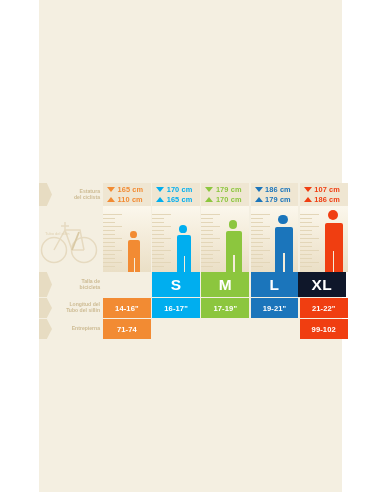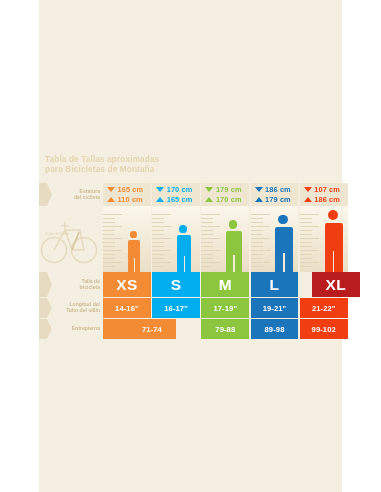--- a/index.html
+++ b/index.html
@@ -136,22 +136,20 @@
   #row-tube{top:146px;}
   #row-inseam{top:167px;}
 </style>
 </head>
 <body>
 
 <div id="panel"></div>
 
 <div id="infographic">
 
-  <div id="title">Tabla de Tallas aproximadas
-para Bicicletas de Montaña</div>
 
   <div id="heightrow">
     <div class="chev"></div>
     <div class="rowlabel">Estatura
 del ciclista</div>
   <div class="hcell" style="left: 64px;">
         <div class="hline" style="color:#f28b33">
           <span class="tri down"></span>
           <span>165 cm</span>
         </div>
@@ -332,40 +330,37 @@
           <div class="p-body" style="left:0;top:13.02px;width:18.599999999999998px;height:48.98px;background:#f03e11;"></div>
           <div class="p-leggap" style="left:8.556px;bottom:0;height:20.571599999999997px;"></div>
         </div>
       </div>
     </div>
 
   <div id="sizerow">
     <div class="chev"></div>
     <div class="rowlabel">Talla de
 bicicleta</div>
-  <div class="scell" style="left: 64px; background: rgb(242, 139, 51);">XS</div>
       <div class="scell" style="left: 113.2px; background: rgb(0, 174, 239);">S</div>
       <div class="scell" style="left: 162.4px; background: rgb(140, 198, 62);">M</div>
       <div class="scell" style="left: 211.6px; background: rgb(27, 117, 187);">L</div>
-      <div class="scell" style="left: 273px; background: #b91c1c; text-align: right;">XL</div>
+      <div class="scell" style="left: 259px; background: #0f172a; text-align: right;">XL</div>
     </div>
 
   <div class="drow" id="row-tube">
     <div class="chev"></div>
     <div class="rowlabel">Longitud del
 Tubo del sillín</div>
   <div class="dcell" style="left: 64px; background: rgb(242, 139, 51);">14-16"</div>
       <div class="dcell" style="left: 113.2px; background: rgb(0, 174, 239);">16-17"</div>
       <div class="dcell" style="left: 162.4px; background: rgb(140, 198, 62);">17-19"</div>
       <div class="dcell" style="left: 211.6px; background: rgb(27, 117, 187);">19-21"</div>
       <div class="dcell" style="left: 260.8px; background: rgb(240, 62, 17);">21-22"</div>
     </div>
 
   <div class="drow" id="row-inseam">
     <div class="chev"></div>
     <div class="rowlabel">Entrepierna</div>
-  <div class="dcell" style="left: 64px; background: rgb(242, 139, 51); padding-left: 25px;">71-74</div>
-      <div class="dcell" style="left: 162.4px; background: rgb(140, 198, 62);">79-88</div>
-      <div class="dcell" style="left: 211.6px; background: rgb(27, 117, 187);">89-98</div>
+  <div class="dcell" style="left: 64px; background: rgb(242, 139, 51);">71-74</div>
       <div class="dcell" style="left: 260.8px; background: rgb(240, 62, 17);">99-102</div>
     </div>
 
 </div>
 
 </body></html>

